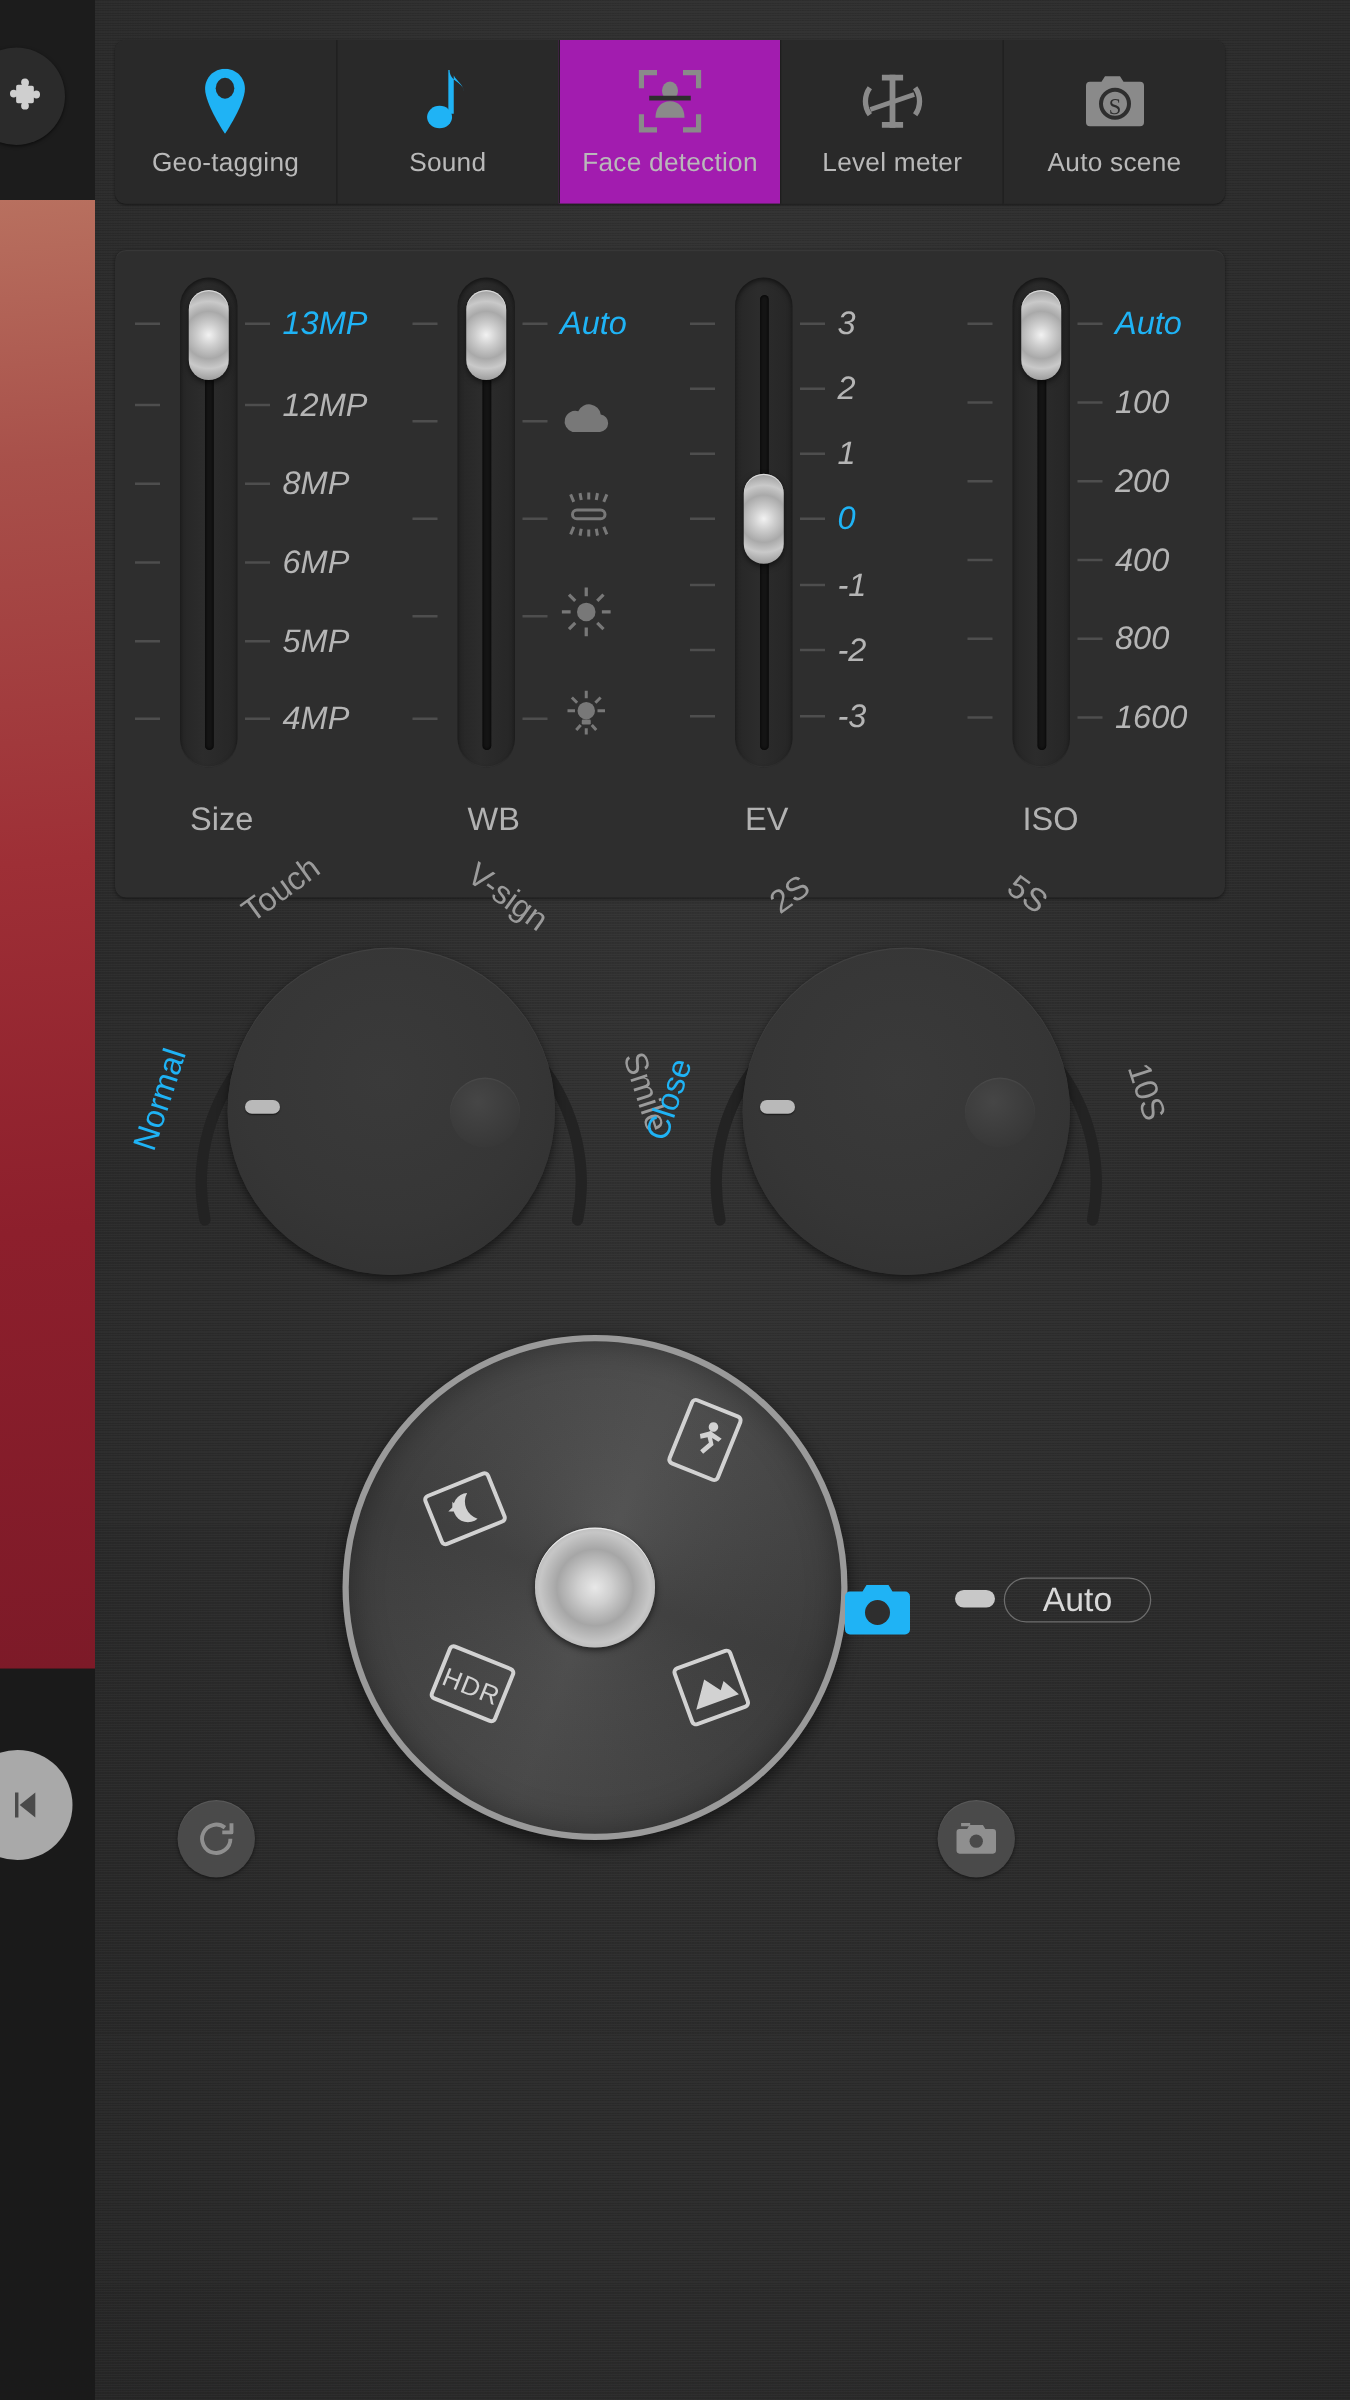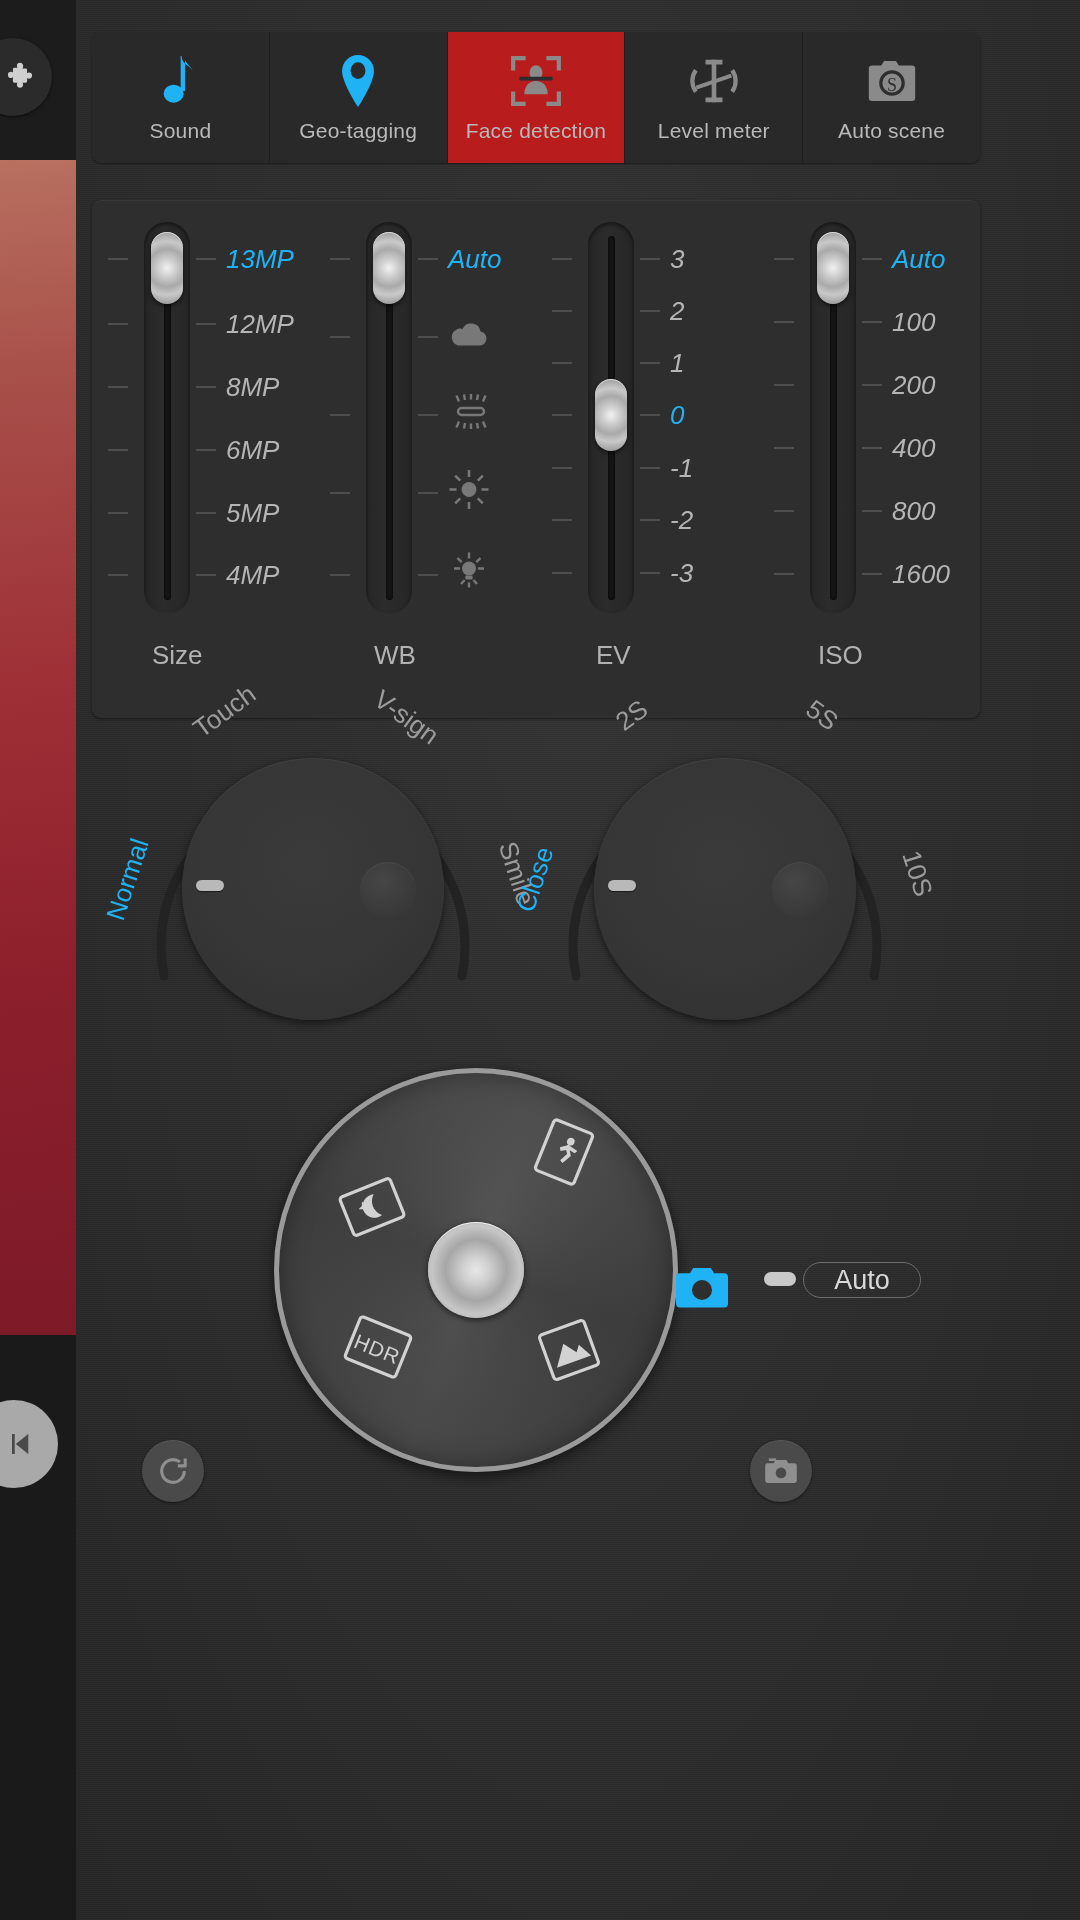--- a/index.html
+++ b/index.html
@@ -49,21 +49,21 @@
     position:absolute; left:16px; top:32px; width:888px; height:131px;
     display:flex; border-radius:9px; overflow:hidden;
     background:#2a2a2a;
     box-shadow:inset 0 1px 0 rgba(255,255,255,.05), 0 1px 2px rgba(0,0,0,.5);
   }
   .tool {
     flex:1 1 0; display:flex; flex-direction:column; align-items:center; justify-content:center;
     gap:10px; position:relative; background:#292929;
   }
   .tool + .tool { border-left:1px solid #1e1e1e; }
-  .tool.on { background:#b91c1c; }
+  .tool.on { background:#a21caf; }
   .tool .ticon { height:56px; display:flex; align-items:center; justify-content:center; }
   .tool .tlabel { font-size:21px; color:#b9b9b9; letter-spacing:.2px; }
 
   
   #sliders {
     position:absolute; left:16px; top:200px; width:888px; height:518px;
     border-radius:9px; background:#2e2e2e;
     box-shadow:inset 0 1px 0 rgba(255,255,255,.045), 0 1px 3px rgba(0,0,0,.45);
     display:flex;
   }
@@ -188,36 +188,36 @@
       <rect x="4" y="4" width="2.2" height="16"></rect>
   </svg>
 </div>
 
 <div id="panel">
 
   <div id="toolbar">
 
     <div class="tool">
       <span class="ticon">
+        <svg width="42" height="52" viewBox="0 0 24 30" fill="#1fb3f5">
+          <path d="M12 0C6.9 0 2.8 4.1 2.8 9.2 2.8 16.2 12 30 12 30s9.2-13.8 9.2-20.8C21.2 4.1 17.1 0 12 0z"></path>
+          <ellipse cx="12" cy="9" rx="4.3" ry="4.8" fill="#2a2a2a"></ellipse>
+        </svg>
+      </span>
+      <span class="tlabel">Geo-tagging</span>
+    </div>
+
+    <div class="tool">
+      <span class="ticon">
         <svg width="40" height="52" viewBox="0 0 24 30" fill="#1fb3f5">
           <path d="M13 0c0 6 7 5.5 7 11 0-4-4-6-5-8.5V21h-2.6V0H13z"></path>
           <ellipse cx="8.2" cy="22.6" rx="6" ry="5.4"></ellipse>
         </svg>
       </span>
       <span class="tlabel">Sound</span>
-    </div>
-
-    <div class="tool">
-      <span class="ticon">
-        <svg width="42" height="52" viewBox="0 0 24 30" fill="#1fb3f5">
-          <path d="M12 0C6.9 0 2.8 4.1 2.8 9.2 2.8 16.2 12 30 12 30s9.2-13.8 9.2-20.8C21.2 4.1 17.1 0 12 0z"></path>
-          <ellipse cx="12" cy="9" rx="4.3" ry="4.8" fill="#2a2a2a"></ellipse>
-        </svg>
-      </span>
-      <span class="tlabel">Geo-tagging</span>
     </div>
 
     <div class="tool on">
       <span class="ticon">
         <svg width="54" height="54" viewBox="0 0 26 26" fill="none" stroke="#8a8a8a" stroke-width="2">
           <path d="M2 8V2h6M18 2h6v6M24 18v6h-6M8 24H2v-6"></path>
           <g fill="#8a8a8a" stroke="none">
             <ellipse cx="13" cy="9" rx="3.1" ry="3.6"></ellipse>
             <path d="M13 13c-3.4 0-5.6 2.4-5.6 6.4h11.2c0-4-2.2-6.4-5.6-6.4z"></path>
           </g>

